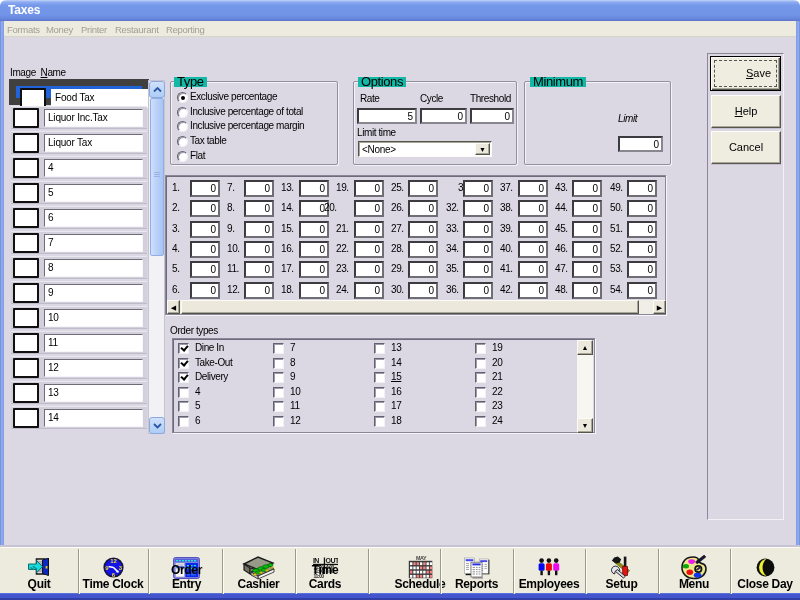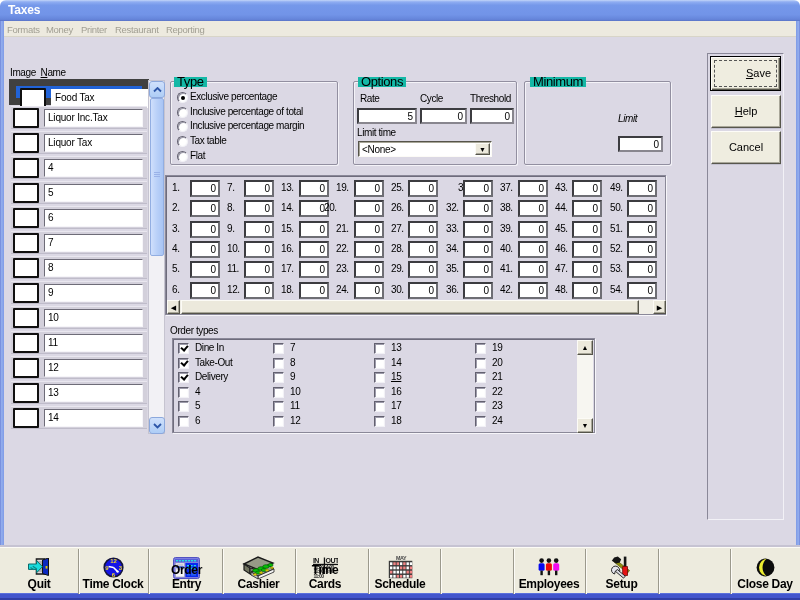--- a/index.html
+++ b/index.html
@@ -475,21 +475,21 @@
 <text x="0.5" y="12">11:00</text>
             <text x="12.8" y="12">4:00</text>
 <text x="0.5" y="16.3">11:00</text>
             <text x="12.8" y="16.3">4:00</text>
 <text x="0.5" y="20.6">11:00</text>
 </g>
 </svg></div>
       <div class="tlab">Time Cards</div>
     </div>
 <div class="tsep" style="left:368px;"></div>
-<div class="tbtn" style="left:364px; width:72px;">
+<div class="tbtn" style="left:384px; width:72px;">
       <div class="ticon"><svg width="25" height="23" viewBox="0 0 25 23" style="margin-top:4px">
 <text x="13" y="4.4" font-size="5.4" font-weight="bold" fill="#444" text-anchor="middle" font-family="Liberation Sans" letter-spacing="-0.5">MAY</text>
 <rect x="0.8" y="4.8" width="23.5" height="17.4" fill="#3a3a3a"></rect>
 <g fill="#fff">
 <rect x="2" y="6.3" width="2.4" height="2.8"></rect>
             <rect x="11.9" y="6.3" width="2.4" height="2.8"></rect>
             <rect x="18.5" y="6.3" width="2.4" height="2.8"></rect>
             <rect x="21.8" y="6.3" width="2.4" height="2.8"></rect>
 <rect x="2" y="10.5" width="2.4" height="2.8"></rect>
             <rect x="5.3" y="10.5" width="2.4" height="2.8"></rect>
@@ -515,20 +515,43 @@
             <rect x="18.5" y="14.7" width="2.4" height="2.8"></rect>
             <rect x="21.8" y="14.7" width="2.4" height="2.8"></rect>
 <rect x="8.6" y="18.9" width="2.4" height="2.8"></rect>
             <rect x="11.9" y="18.9" width="2.4" height="2.8"></rect>
             <rect x="21.8" y="18.9" width="2.4" height="2.8"></rect>
 </g>
 </svg></div>
       <div class="tlab">Schedule</div>
     </div>
 <div class="tsep" style="left:440px;"></div>
+<div class="tbtn" style="left:440px; width:73px;">
+      <div class="ticon"><svg width="27" height="22" viewBox="0 0 27 22" style="margin-top:5px">
+<rect x="2.6" y="16.2" width="9.5" height="2" fill="#1a1a1a"></rect>
+<rect x="1.5" y="1" width="10" height="15.5" fill="#fdfdfd" stroke="#888" stroke-width="0.5"></rect>
+<rect x="2.6" y="2.2" width="7.8" height="2" fill="#4448e8"></rect>
+<g stroke="#9a9a9a" stroke-width="0.9">
+            <path d="M3 6.4 h3 M7.5 6.4 h2.5 M3 8.4 h3 M7.5 8.4 h2.5 M3 10.4 h3 M7.5 10.4 h2.5 M3 12.4 h3 M7.5 12.4 h2.5"></path>
+          </g>
+<rect x="17.4" y="2.8" width="9" height="14.5" fill="#1a1a1a"></rect>
+<rect x="16.2" y="2" width="9" height="14.5" fill="#fdfdfd" stroke="#888" stroke-width="0.5"></rect>
+<rect x="17.2" y="3.2" width="7" height="1.9" fill="#4448e8"></rect>
+<g stroke="#9a9a9a" stroke-width="0.9">
+            <path d="M17.6 7.4 h2.6 M21.5 7.4 h2.4 M17.6 9.4 h2.6 M21.5 9.4 h2.4 M17.6 11.4 h2.6 M21.5 11.4 h2.4 M17.6 13.4 h2.6"></path>
+          </g>
+<rect x="9.5" y="20" width="10.5" height="1.8" fill="#a8a8a8"></rect>
+<rect x="8" y="5.2" width="11" height="14.8" fill="#fdfdfd" stroke="#555" stroke-width="0.7"></rect>
+<rect x="9.4" y="6.4" width="8.2" height="2" fill="#2a30e0"></rect>
+<g stroke="#909090" stroke-width="1">
+            <path d="M9.6 10.4 h2.4 M13 10.4 h1.6 M15.6 10.4 h1.8 M9.6 12.6 h2.4 M13 12.6 h1.6 M15.6 12.6 h1.8 M9.6 14.8 h2.4 M13 14.8 h1.6 M15.6 14.8 h1.8 M9.6 17 h2.4 M13 17 h1.6 M15.6 17 h1.8"></path>
+          </g>
+</svg></div>
+      <div class="tlab">Reports</div>
+    </div>
 <div class="tsep" style="left:513px;"></div>
 <div class="tbtn" style="left:513px; width:72px;">
       <div class="ticon"><svg width="22" height="20" viewBox="0 0 22 20" style="margin-top:6px">
 <g>
 <circle cx="3.6" cy="2.6" r="2.3" fill="#111"></circle>
 <rect x="0.6" y="5.2" width="6" height="7.6" rx="1.6" fill="#0508f0"></rect>
 <rect x="2.4" y="12.6" width="2.4" height="4.6" fill="#111"></rect>
 </g>
 <g>
 <circle cx="10.9" cy="2.6" r="2.3" fill="#111"></circle>
@@ -549,20 +572,34 @@
 <polygon points="4.5,3.5 18.5,14.5 16.5,17 2.8,5.8" fill="#909010" stroke="#55550a" stroke-width="0.7"></polygon>
 <polygon points="0.8,4.8 3.2,1.4 6.8,0.6 10.2,3.2 8.8,6.4 5.2,7.6" fill="#161616"></polygon>
 <rect x="12.8" y="0.6" width="2.6" height="10.6" fill="#161616"></rect>
 <rect x="11.7" y="10.6" width="4.8" height="8.8" fill="#e41414" stroke="#6e0808" stroke-width="0.8"></rect>
 <path d="M8 12.2 a4 4 0 1 0 -4.4 5.8 l0.6 -2.6 2.4 -0.4 1 2.2 a4 4 0 0 0 0.4 -5" fill="#e6e6ee" stroke="#161616" stroke-width="0.9"></path>
 <rect x="6.2" y="13.4" width="10.5" height="2.6" transform="rotate(40 6.2 13.4)" fill="#dadae2" stroke="#161616" stroke-width="0.8"></rect>
 </svg></div>
       <div class="tlab">Setup</div>
     </div>
 <div class="tsep" style="left:658px;"></div>
+<div class="tbtn" style="left:658px; width:72px;">
+      <div class="ticon"><svg width="26" height="25" viewBox="0 0 26 25" style="margin-top:3px">
+<path d="M7 23.5 L5.5 25 L9 24.5 Z" fill="#111"></path>
+<path d="M12 2 C5 2 1 6.5 1 12.5 C1 19 6 23.5 13 23.5 C20 23.5 25 19.5 25 14 C25 11 23.4 9.2 21 8.6 C18.6 8 17.6 6.8 17.4 5 C17.2 3.2 15 2 12 2 Z" fill="#efe88e" stroke="#181818" stroke-width="1.6"></path>
+<ellipse cx="10.6" cy="6.6" rx="3.4" ry="2.4" fill="#f018f0"></ellipse>
+<ellipse cx="4.9" cy="11.3" rx="3.1" ry="2.2" fill="#09a809"></ellipse>
+<ellipse cx="8.8" cy="17.3" rx="3.3" ry="2.7" fill="#ee0d0d"></ellipse>
+<ellipse cx="16.6" cy="20.2" rx="3.8" ry="2.4" fill="#1133ee"></ellipse>
+<circle cx="17.3" cy="14" r="3.2" fill="#efe88e" stroke="#181818" stroke-width="1.8"></circle>
+<rect x="17" y="6" width="11" height="2.6" transform="rotate(-38 17 10)" fill="#15152c" stroke="#0a0a18" stroke-width="0.5"></rect>
+<path d="M14.8 14.8 L18.2 11.6 L20 13 L16 15.8 Z" fill="#2a2a48"></path>
+</svg></div>
+      <div class="tlab">Menu</div>
+    </div>
 <div class="tsep" style="left:730px;"></div>
 <div class="tbtn" style="left:730px; width:70px;">
       <div class="ticon"><svg width="20" height="21" viewBox="0 0 20 21" style="margin-top:5px">
 <circle cx="10.5" cy="10.5" r="8.9" fill="#0c0c0c"></circle>
 <path d="M 11.5 1.8 A 8.8 8.8 0 0 0 11.5 19.2 A 11.5 11.5 0 0 1 11.5 1.8 Z" fill="#eeee30"></path>
 </svg></div>
       <div class="tlab">Close Day</div>
     </div>
 </div>
 

